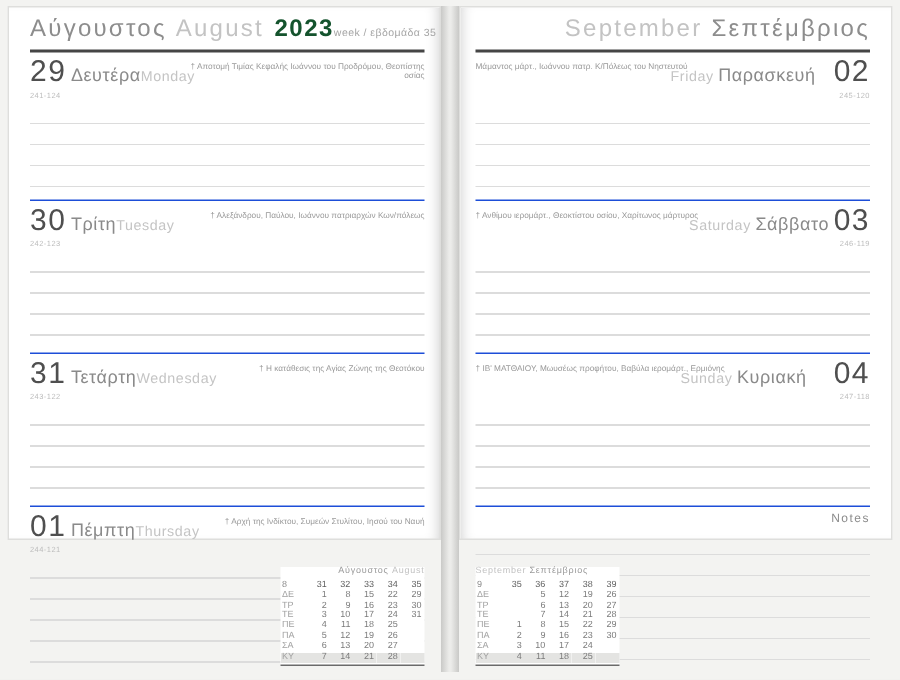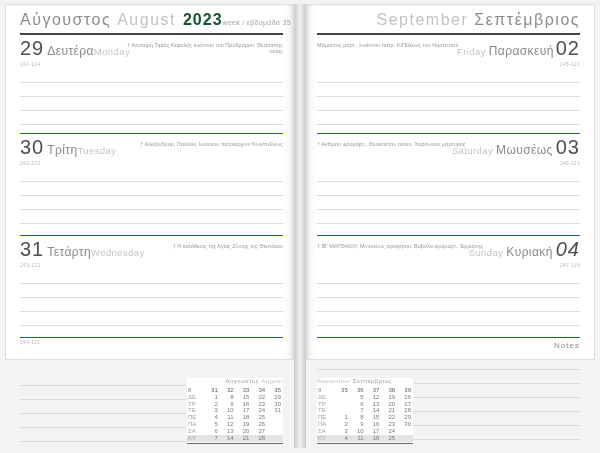--- a/index.html
+++ b/index.html
@@ -100,20 +100,26 @@
         <span class="num">31</span>
         <span class="dn-gr">Τετάρτη</span>
         <span class="dn-en">Wednesday</span>
         <span class="saints">† Η κατάθεσις της Αγίας Ζώνης της Θεοτόκου</span>
       </div>
       <div class="doy">243-122</div>
       <div class="rules"></div>
     </div>
 
     <div class="sec last bt">
+      <div class="sec-head">
+        <span class="num">01</span>
+        <span class="dn-gr">Πέμπτη</span>
+        <span class="dn-en">Thursday</span>
+        <span class="saints">† Αρχή της Ινδίκτου, Συμεών Στυλίτου, Ιησού του Ναυή</span>
+      </div>
       <div class="doy">244-121</div>
       <div class="rules"></div>
 
       <div class="minical">
         <div class="cal-title ra">
           <span class="t-gr">Αύγουστος</span>
           <span class="t-en">August</span>
         </div>
         <table class="cal">
           <tbody>
@@ -192,43 +198,43 @@
       <span class="m-en">September</span>
       <span class="m-gr" style="margin-left:6px;">Σεπτέμβριος</span>
     </div>
     <div class="hrule"></div>
 
     <div class="sec h98">
       <div class="sec-head r">
         <span class="saints">Μάμαντος μάρτ., Ιωάννου πατρ. Κ/Πόλεως του Νηστευτού</span>
         <span class="dn-en">Friday</span>
         <span class="dn-gr">Παρασκευή</span>
-        <span class="num" style="margin-left:2px;text-align:right;">02</span>
+        <span class="num" style="margin-left:12px;text-align:right;">02</span>
       </div>
       <div class="doy r">245-120</div>
       <div class="rules"></div>
     </div>
 
     <div class="sec h102 bt">
       <div class="sec-head r">
         <span class="saints">† Ανθίμου ιερομάρτ., Θεοκτίστου οσίου, Χαρίτωνος μάρτυρος</span>
         <span class="dn-en">Saturday</span>
-        <span class="dn-gr">Μωυσέως</span>
+        <span class="dn-gr">Σάββατο</span>
         <span class="num" style="margin-left:3px;">03</span>
       </div>
       <div class="doy r">246-119</div>
       <div class="rules"></div>
     </div>
 
     <div class="sec h102 bt">
       <div class="sec-head r">
         <span class="saints">† ΙΒ' ΜΑΤΘΑΙΟΥ, Μωυσέως προφήτου, Βαβύλα ιερομάρτ., Ερμιόνης</span>
         <span class="dn-en">Sunday</span>
         <span class="dn-gr">Κυριακή</span>
-        <span class="num" style="margin-left:3px;font-style:italic;">04</span>
+        <span class="num" style="margin-left:18px;">04</span>
       </div>
       <div class="doy r">247-118</div>
       <div class="rules"></div>
     </div>
 
     <div class="sec last bt notes-sec">
       <div class="notes-head">
         <span class="notes-lbl">Notes</span>
       </div>
       <div class="rules"></div>

